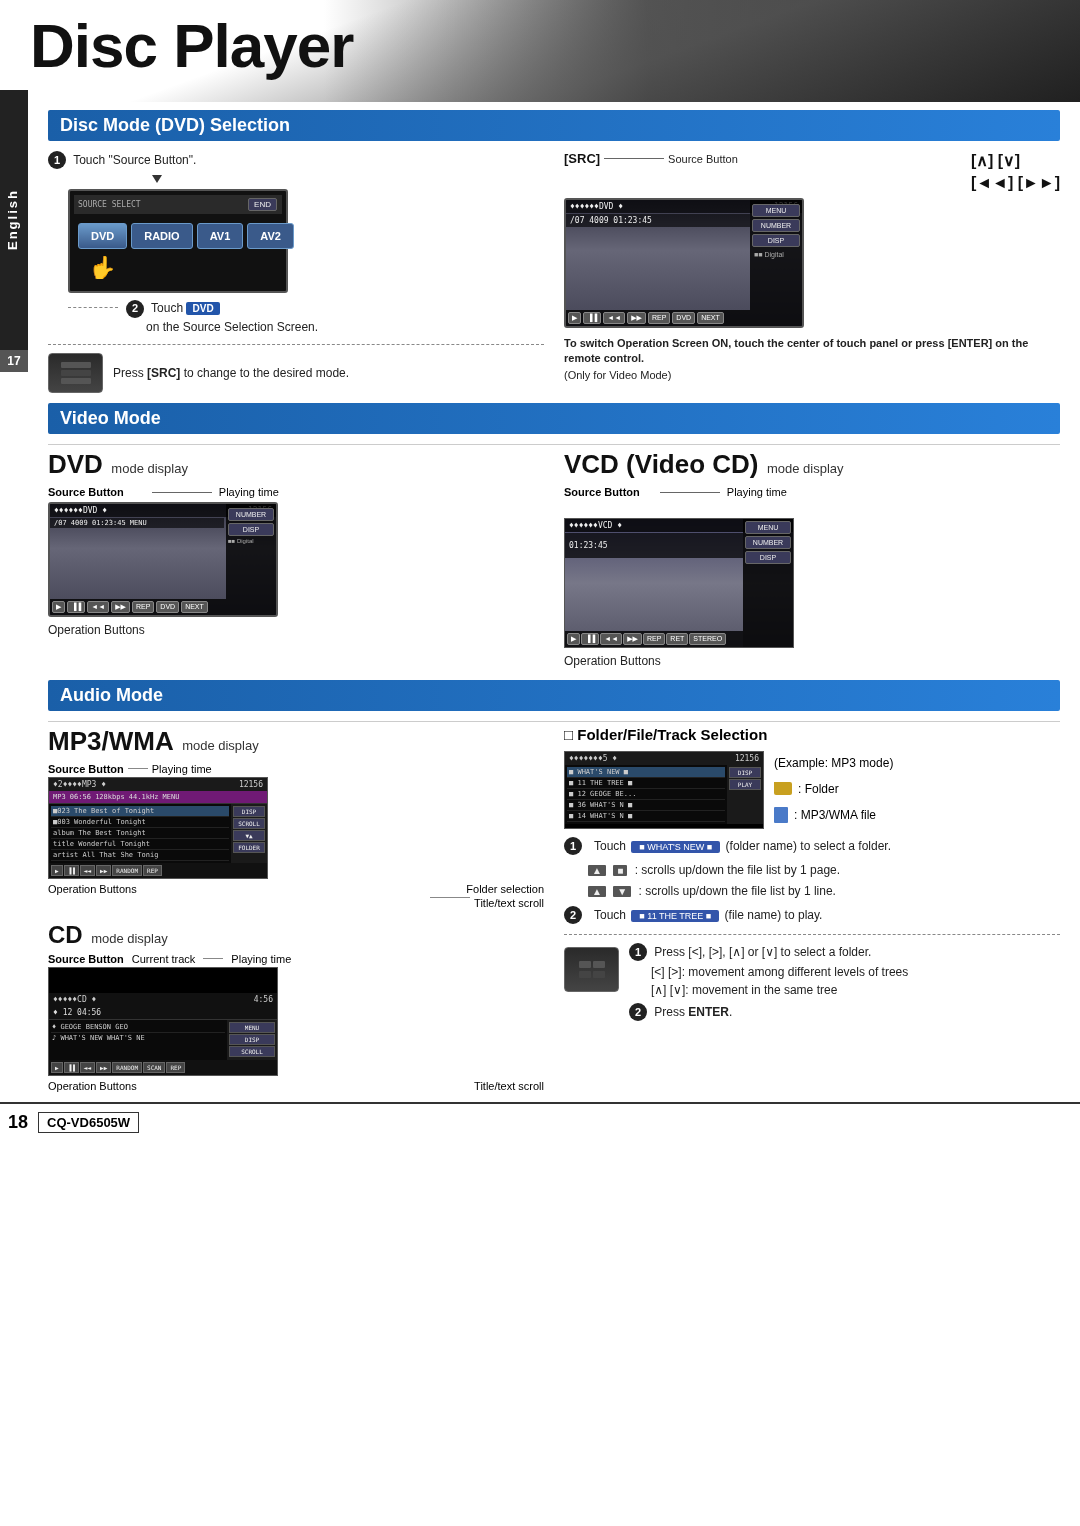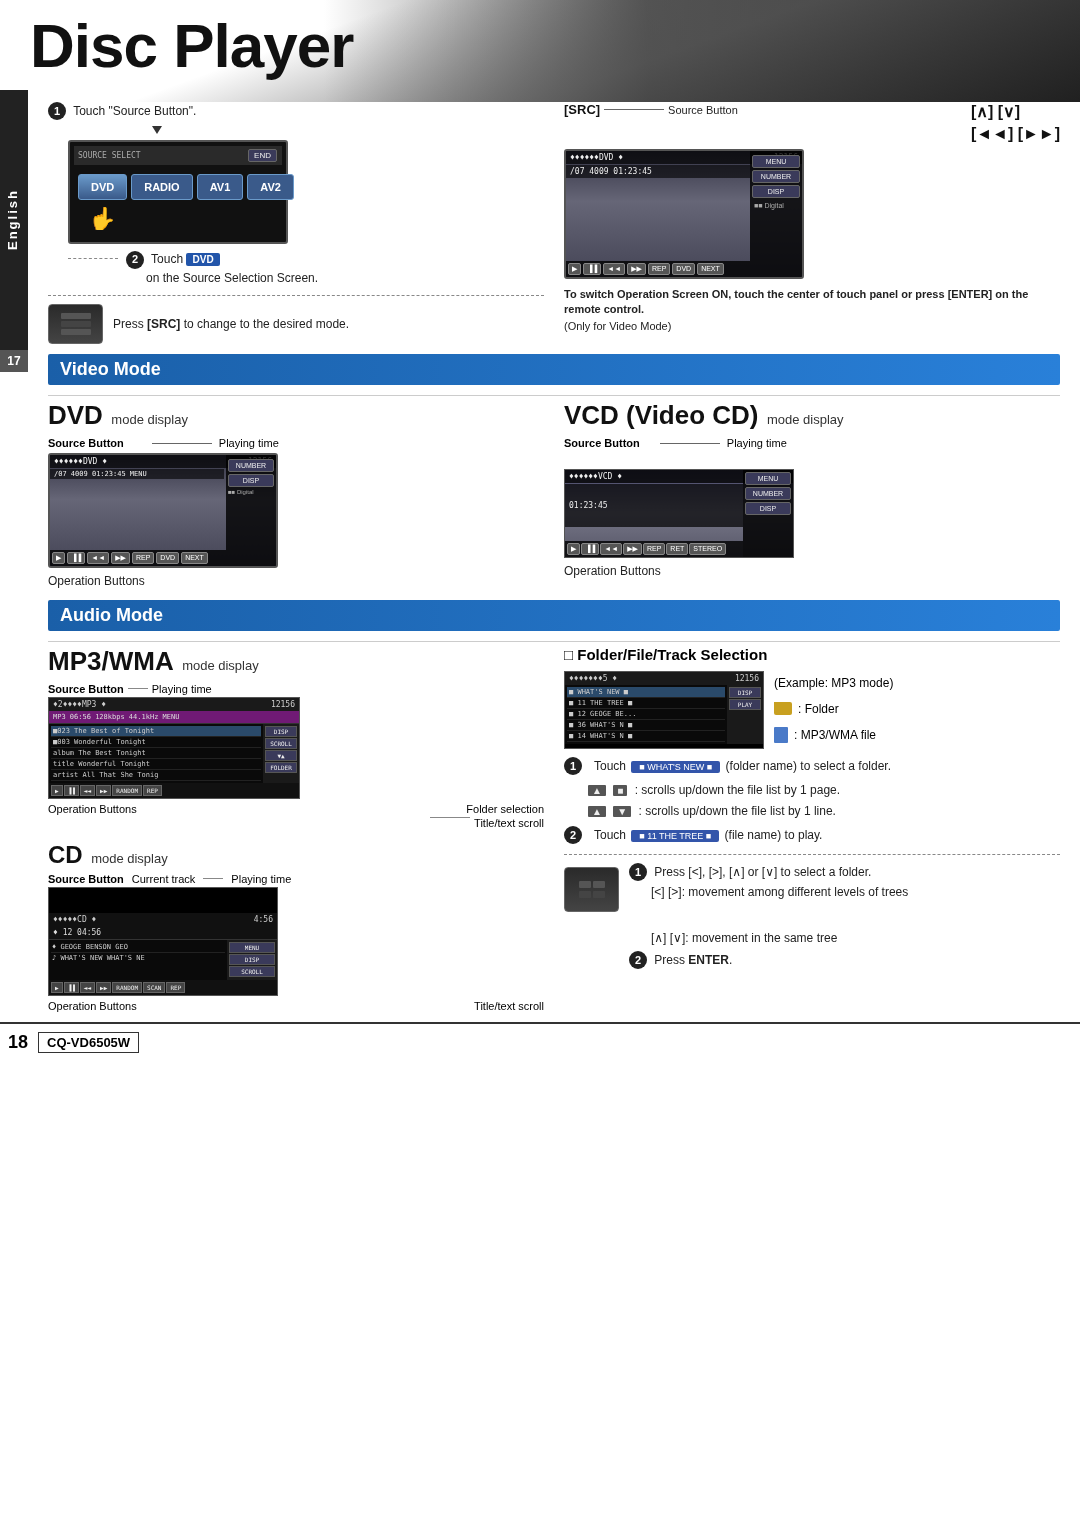--- a/index.html
+++ b/index.html
@@ -278,21 +278,21 @@
       content: '●';
       position: absolute;
       left: 0;
       font-size: 8px;
     }
 
     
     .mp3-screen {
       background: #000;
       border: 1px solid #555;
-      width: 252px;
+      width: 220px;
       font-family: monospace;
       font-size: 8px;
       color: #ccc;
     }
     .mp3-screen-header {
       display: flex;
       justify-content: space-between;
       background: #1a1a1a;
       padding: 2px 4px;
     }
@@ -341,21 +341,21 @@
       color: #eee;
       font-size: 6px;
       padding: 1px 3px;
     }
 
     
     .vcd-screen {
       background: #000;
       border: 1px solid #555;
       width: 230px;
-      height: 89px;
+      height: 130px;
       position: relative;
       overflow: hidden;
       margin-top: 20px;
     }
     .vcd-content {
       background: linear-gradient(to bottom, #446 0%, #778 50%, #556 100%);
       width: 100%;
       height: 100%;
     }
     .vcd-top-bar {
@@ -490,20 +490,21 @@
 
 <div class="page-header">
   <div class="page-title">Disc Player</div>
 </div>
 
 <div class="sidebar-label">English</div>
 <div class="page-number-badge">17</div>
 
 <div class="main-content">
 
+  <div class="section-header">Disc Mode (DVD) Selection</div>
 
   <div class="two-col">
 
     <div class="col-left">
       <div class="body-text">
         <span class="step-circle">1</span>
         <span>Touch "Source Button".</span>
       </div>
 
       <div style="margin: 6px 0 0 20px; position:relative;">
@@ -666,21 +667,21 @@
           <span>Playing time</span>
         </span>
       </div>
 
       <div class="vcd-screen">
         <div class="vcd-content"></div>
         <div class="vcd-top-bar">
           <span>♦♦♦♦♦♦VCD ♦</span>
           <span>4156</span>
         </div>
-        <div style="position:absolute;top:14px;left:0;right:50px;background:rgba(0,0,0,0.7);padding:17px 4px;font-family:monospace;font-size:8px;color:#eee;">
+        <div style="position:absolute;top:14px;left:0;right:50px;background:rgba(0,0,0,0.7);padding:8px 4px;font-family:monospace;font-size:8px;color:#eee;">
           01:23:45
         </div>
         <div class="vcd-right-bar">
           <div class="dvd-ctrl-btn">MENU</div>
           <div class="dvd-ctrl-btn">NUMBER</div>
           <div class="dvd-ctrl-btn">DISP</div>
         </div>
         <div class="vcd-bottom-bar">
           <div class="dvd-play-btn">▶</div>
           <div class="dvd-play-btn">▐▐</div>
@@ -889,21 +890,21 @@
           </div>
         </div>
         <div>
           <div class="body-text">
             <span class="step-circle">1</span>
             Press [&lt;], [&gt;], [∧] or [∨] to select a folder.
           </div>
           <div class="body-text" style="margin-left:22px; margin-top:2px;">
             [&lt;] [&gt;]: movement among different levels of trees
           </div>
-          <div class="body-text" style="margin-left:22px;margin-top:28px;">
+          <div class="body-text" style="margin-left:22px;">
             [∧] [∨]: movement in the same tree
           </div>
           <div class="body-text" style="margin-top:4px;">
             <span class="step-circle">2</span>
             Press <strong>ENTER</strong>.
           </div>
         </div>
       </div>
 
     </div>

